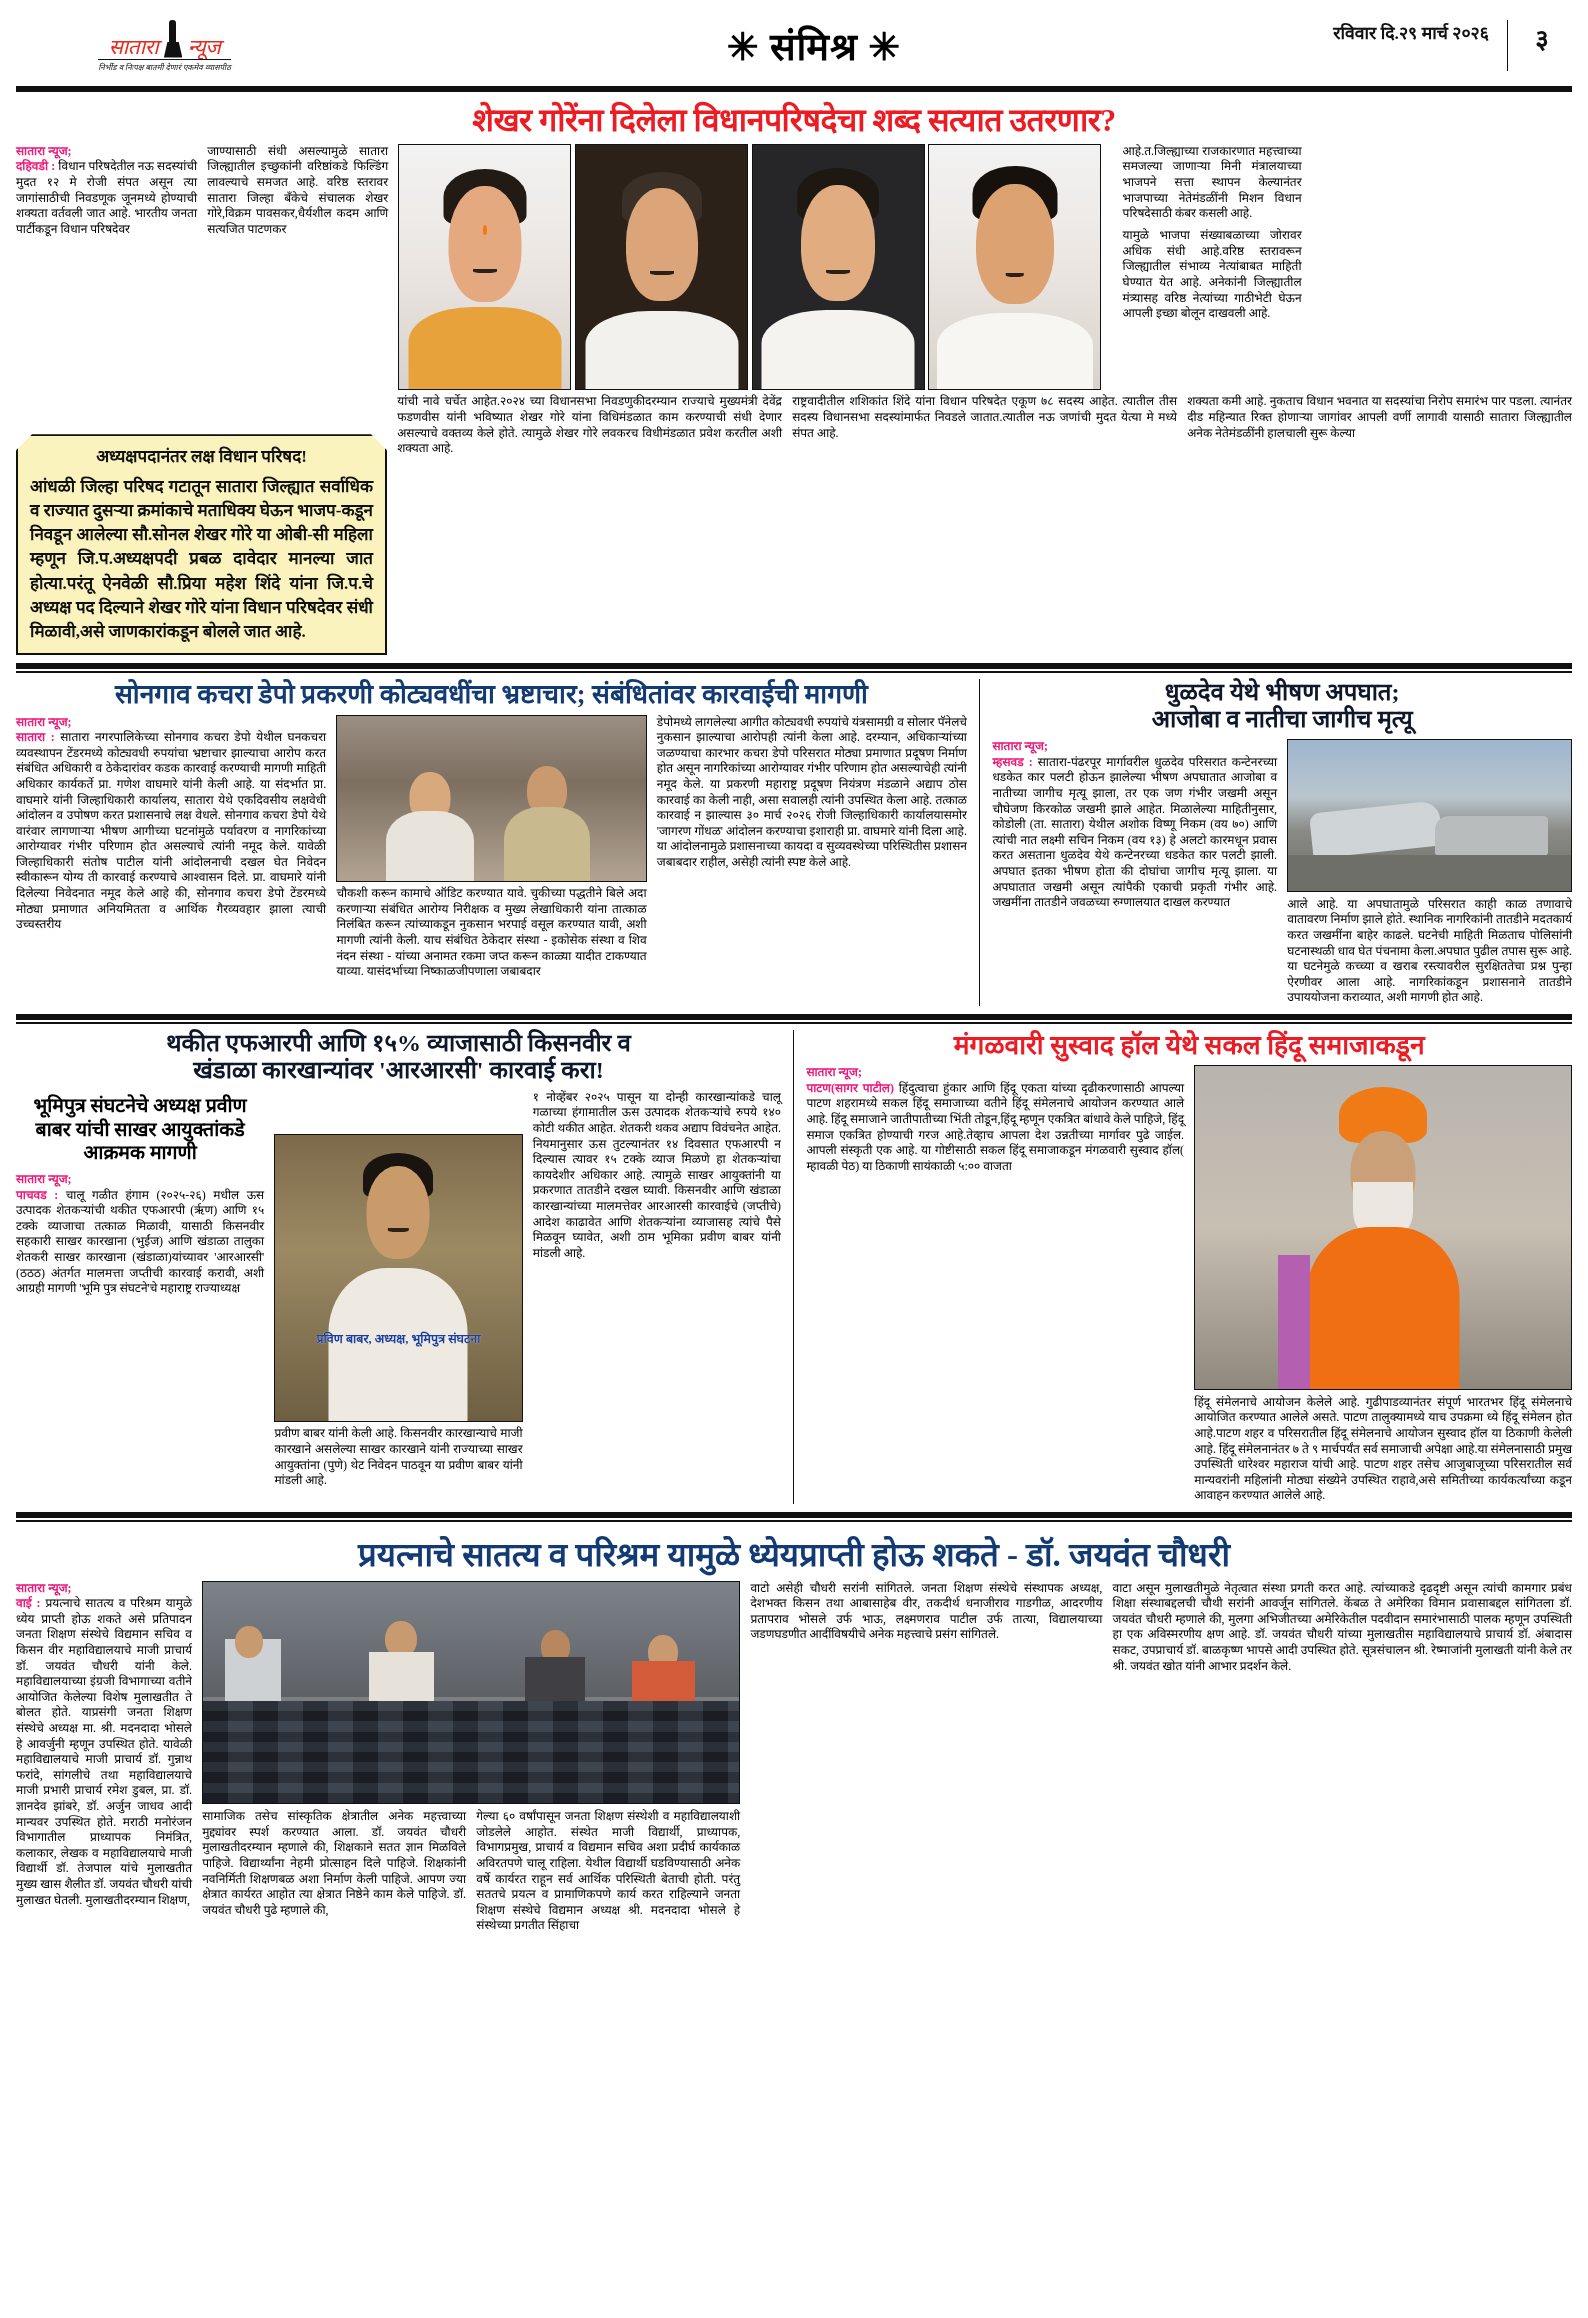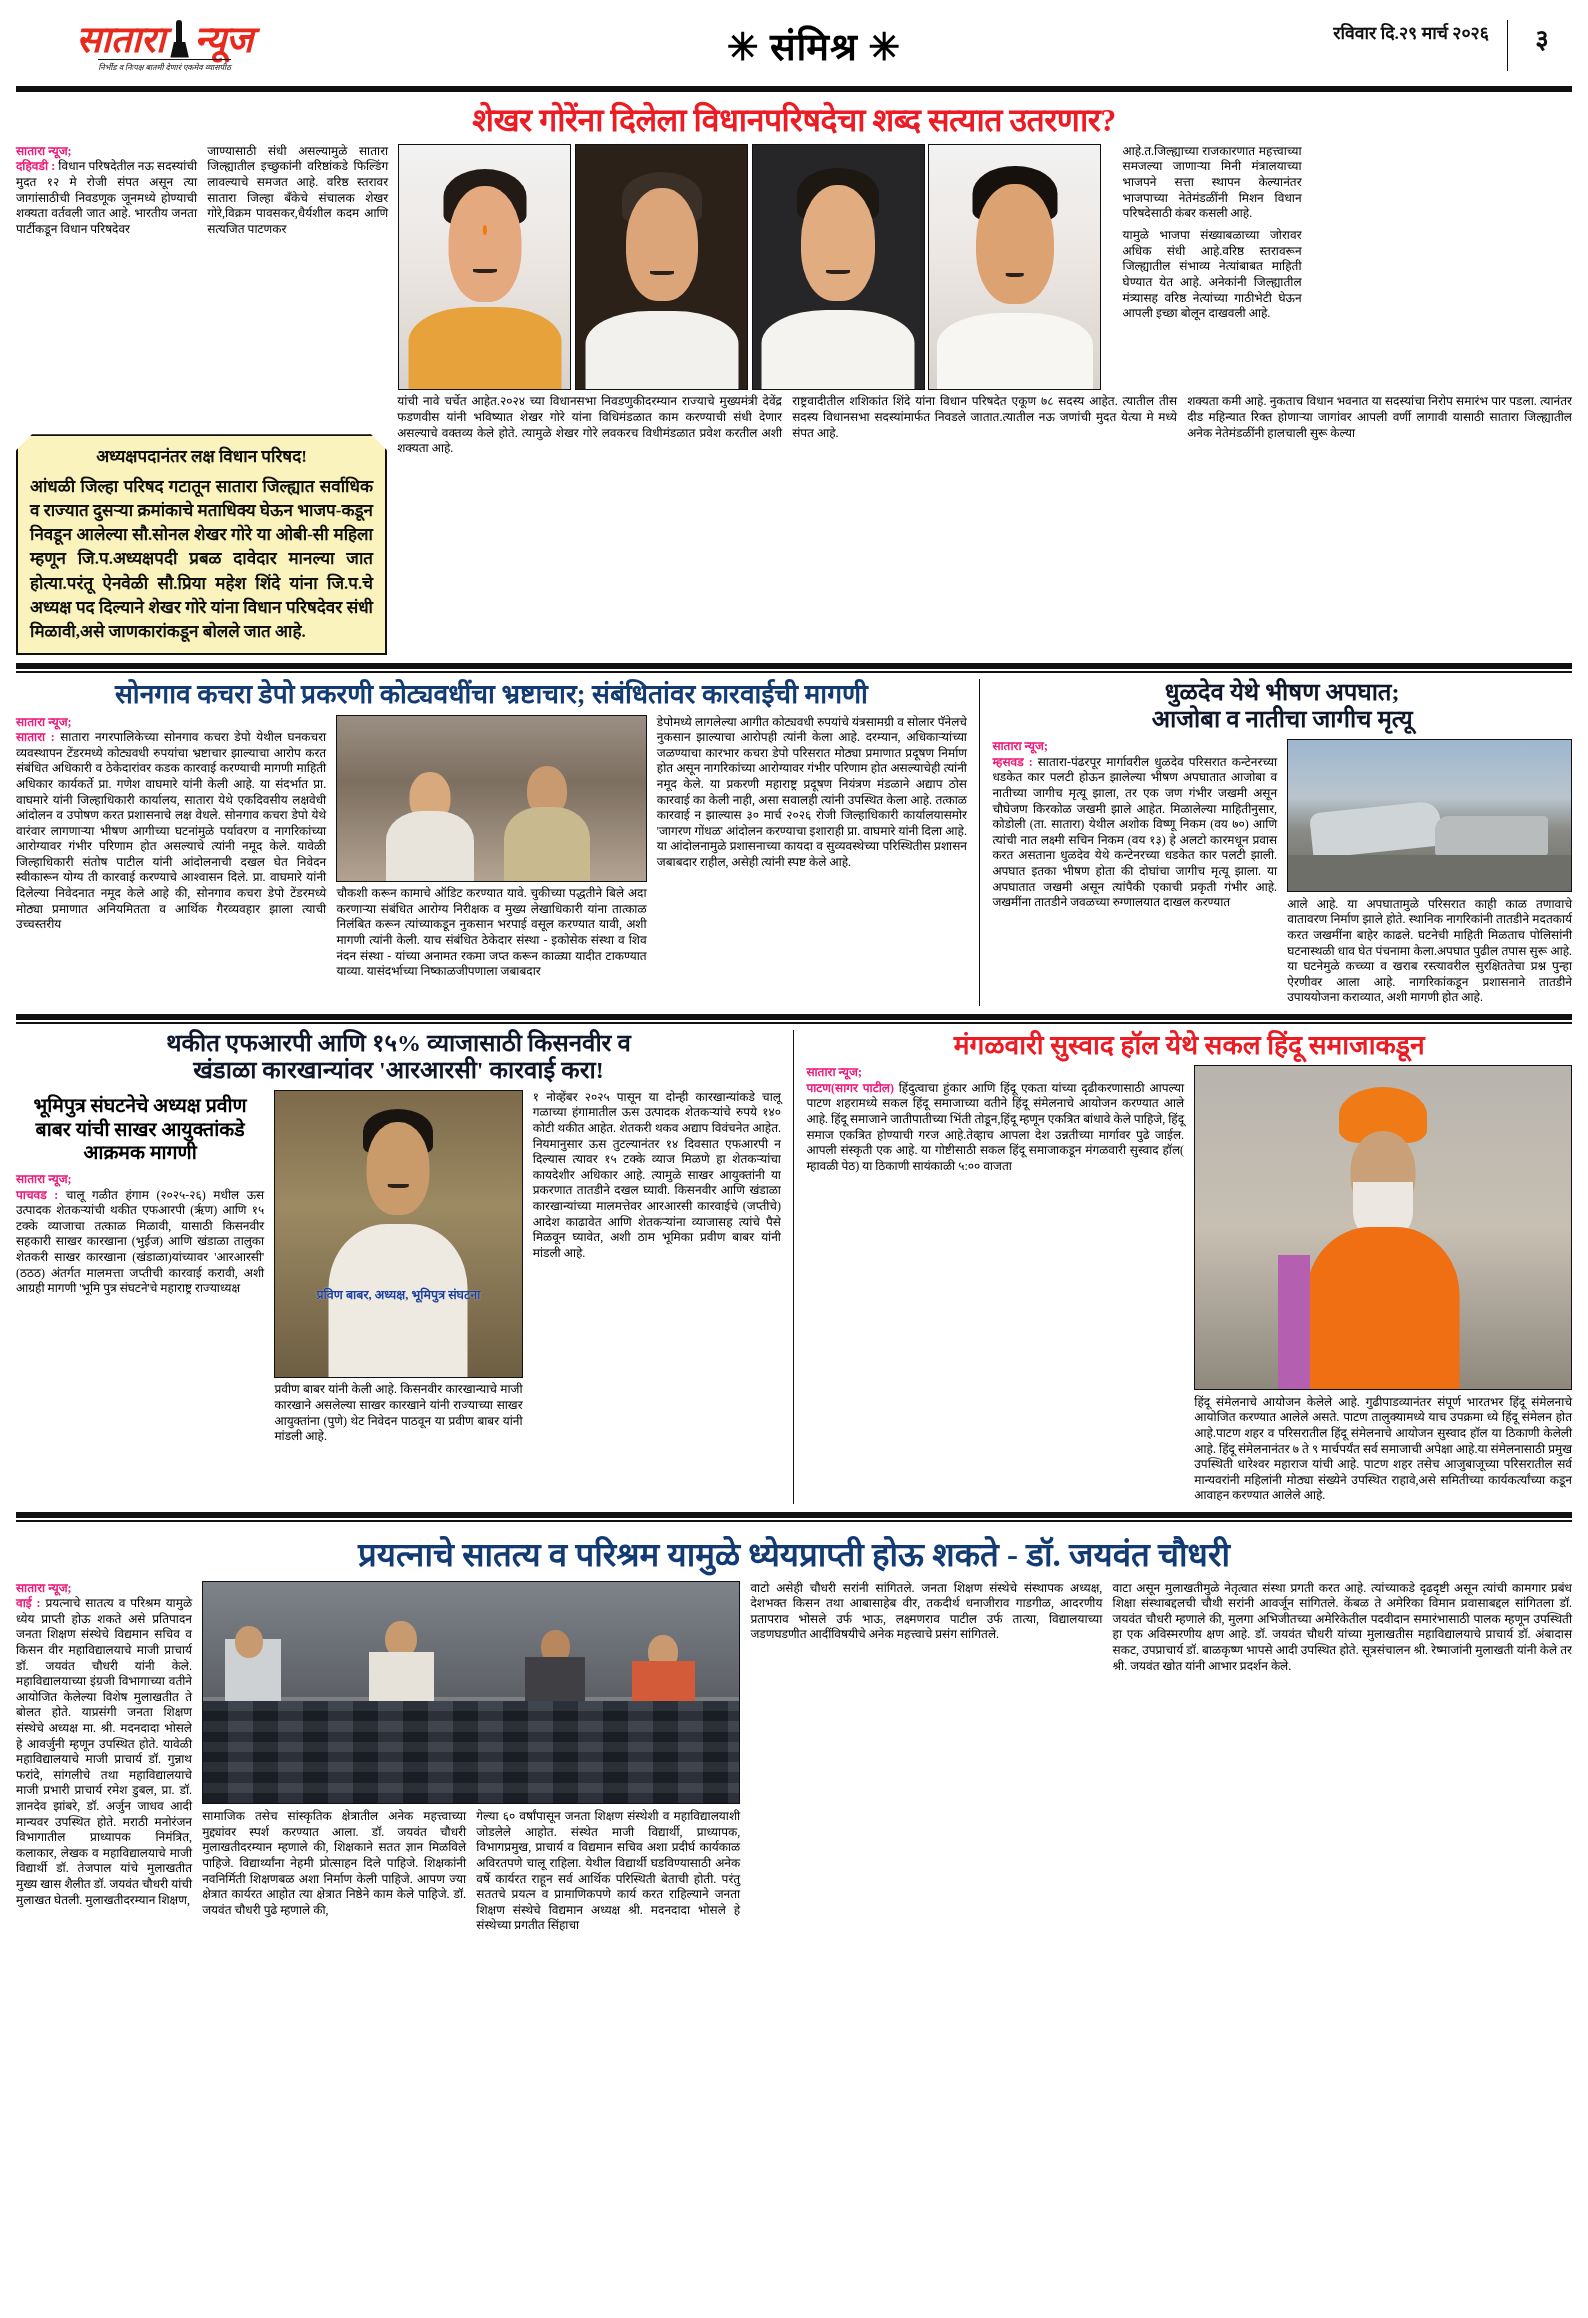--- a/index.html
+++ b/index.html
@@ -17,21 +17,21 @@
   }
 
   
   .masthead{
     display:flex;align-items:center;justify-content:space-between;
     height:74px;padding:0 14px 0 18.5px;box-sizing:border-box;
   }
   .logo-wrap{display:flex;flex-direction:column;align-items:center;width:260px;}
   .logo-main{
     display:flex;align-items:flex-end;justify-content:center;gap:2.8px;
-    color:#e8291e;font-weight:bold;font-size:37px;line-height:1;
+    color:#e8291e;font-weight:normal;font-size:21px;line-height:1;
     font-style:italic;letter-spacing:-0.5px;
     font-family:"Liberation Serif",serif;
   }
   .logo-statue{
     width:24px;height:40px;position:relative;flex:0 0 auto;
   }
   .logo-statue:before{
     content:"";position:absolute;left:8.3px;top:1.9px;width:6.5px;height:23px;
     background:#111;border-radius:3.2px 3.2px 0 0;
   }
@@ -312,21 +312,21 @@
       <div class="cols" style="margin-top:5.6px;">
         <div class="col">
           <div class="subhead-black" style="text-align:center;font-size:19.5px;">भूमिपुत्र संघटनेचे अध्यक्ष प्रवीण बाबर यांची साखर आयुक्तांकडे आक्रमक मागणी</div>
           <div class="body-txt" style="margin-top:4.6px;">
             <span class="byline">सातारा न्यूज;</span>
             <span class="place">पाचवड :</span>
             <span>चालू गळीत हंगाम (२०२५-२६) मधील ऊस उत्पादक शेतकऱ्यांची थकीत एफआरपी (ऋृण) आणि १५ टक्के व्याजाचा तत्काळ मिळावी, यासाठी किसनवीर सहकारी साखर कारखाना (भुईंज) आणि खंडाळा तालुका शेतकरी साखर कारखाना (खंडाळा)यांच्यावर 'आरआरसी' (ठठठ) अंतर्गत मालमत्ता जप्तीची कारवाई करावी, अशी आग्रही मागणी 'भूमि पुत्र संघटने'चे महाराष्ट्र राज्याध्यक्ष</span>
           </div>
         </div>
         <div class="col">
-          <div class="photo ph-field" style="width:100%;height:288px;margin-bottom:4.6px;">
+          <div class="photo ph-field" style="width:100%;height:288px;margin-bottom:4.6px;margin-top:44px;">
             <div class="hair" style="top:18.5px;width:70px;height:45px;background:#1a1410;"></div>
             <div class="head" style="top:31px;width:63px;height:93px;background:#c99a6a;"></div>
             <div class="moustache" style="top:93px;width:20.4px;"></div>
             <div class="torso" style="bottom:0;width:139px;height:153px;background:#eeeae2;"></div>
             <div class="cap-blue">प्रविण बाबर, अध्यक्ष, भूमिपुत्र संघटना</div>
           </div>
           <div class="body-txt">प्रवीण बाबर यांनी केली आहे. किसनवीर कारखान्याचे माजी कारखाने असलेल्या साखर कारखाने यांनी राज्याच्या साखर आयुक्तांना (पुणे) थेट निवेदन पाठवून या प्रवीण बाबर यांनी मांडली आहे.</div>
         </div>
         <div class="col">
           <div class="body-txt">१ नोव्हेंबर २०२५ पासून या दोन्ही कारखान्यांकडे चालू गळाच्या हंगामातील ऊस उत्पादक शेतकऱ्यांचे रुपये १४० कोटी थकीत आहेत. शेतकरी थकव अद्याप विवंचनेत आहेत. नियमानुसार ऊस तुटल्यानंतर १४ दिवसात एफआरपी न दिल्यास त्यावर १५ टक्के व्याज मिळणे हा शेतकऱ्यांचा कायदेशीर अधिकार आहे.

